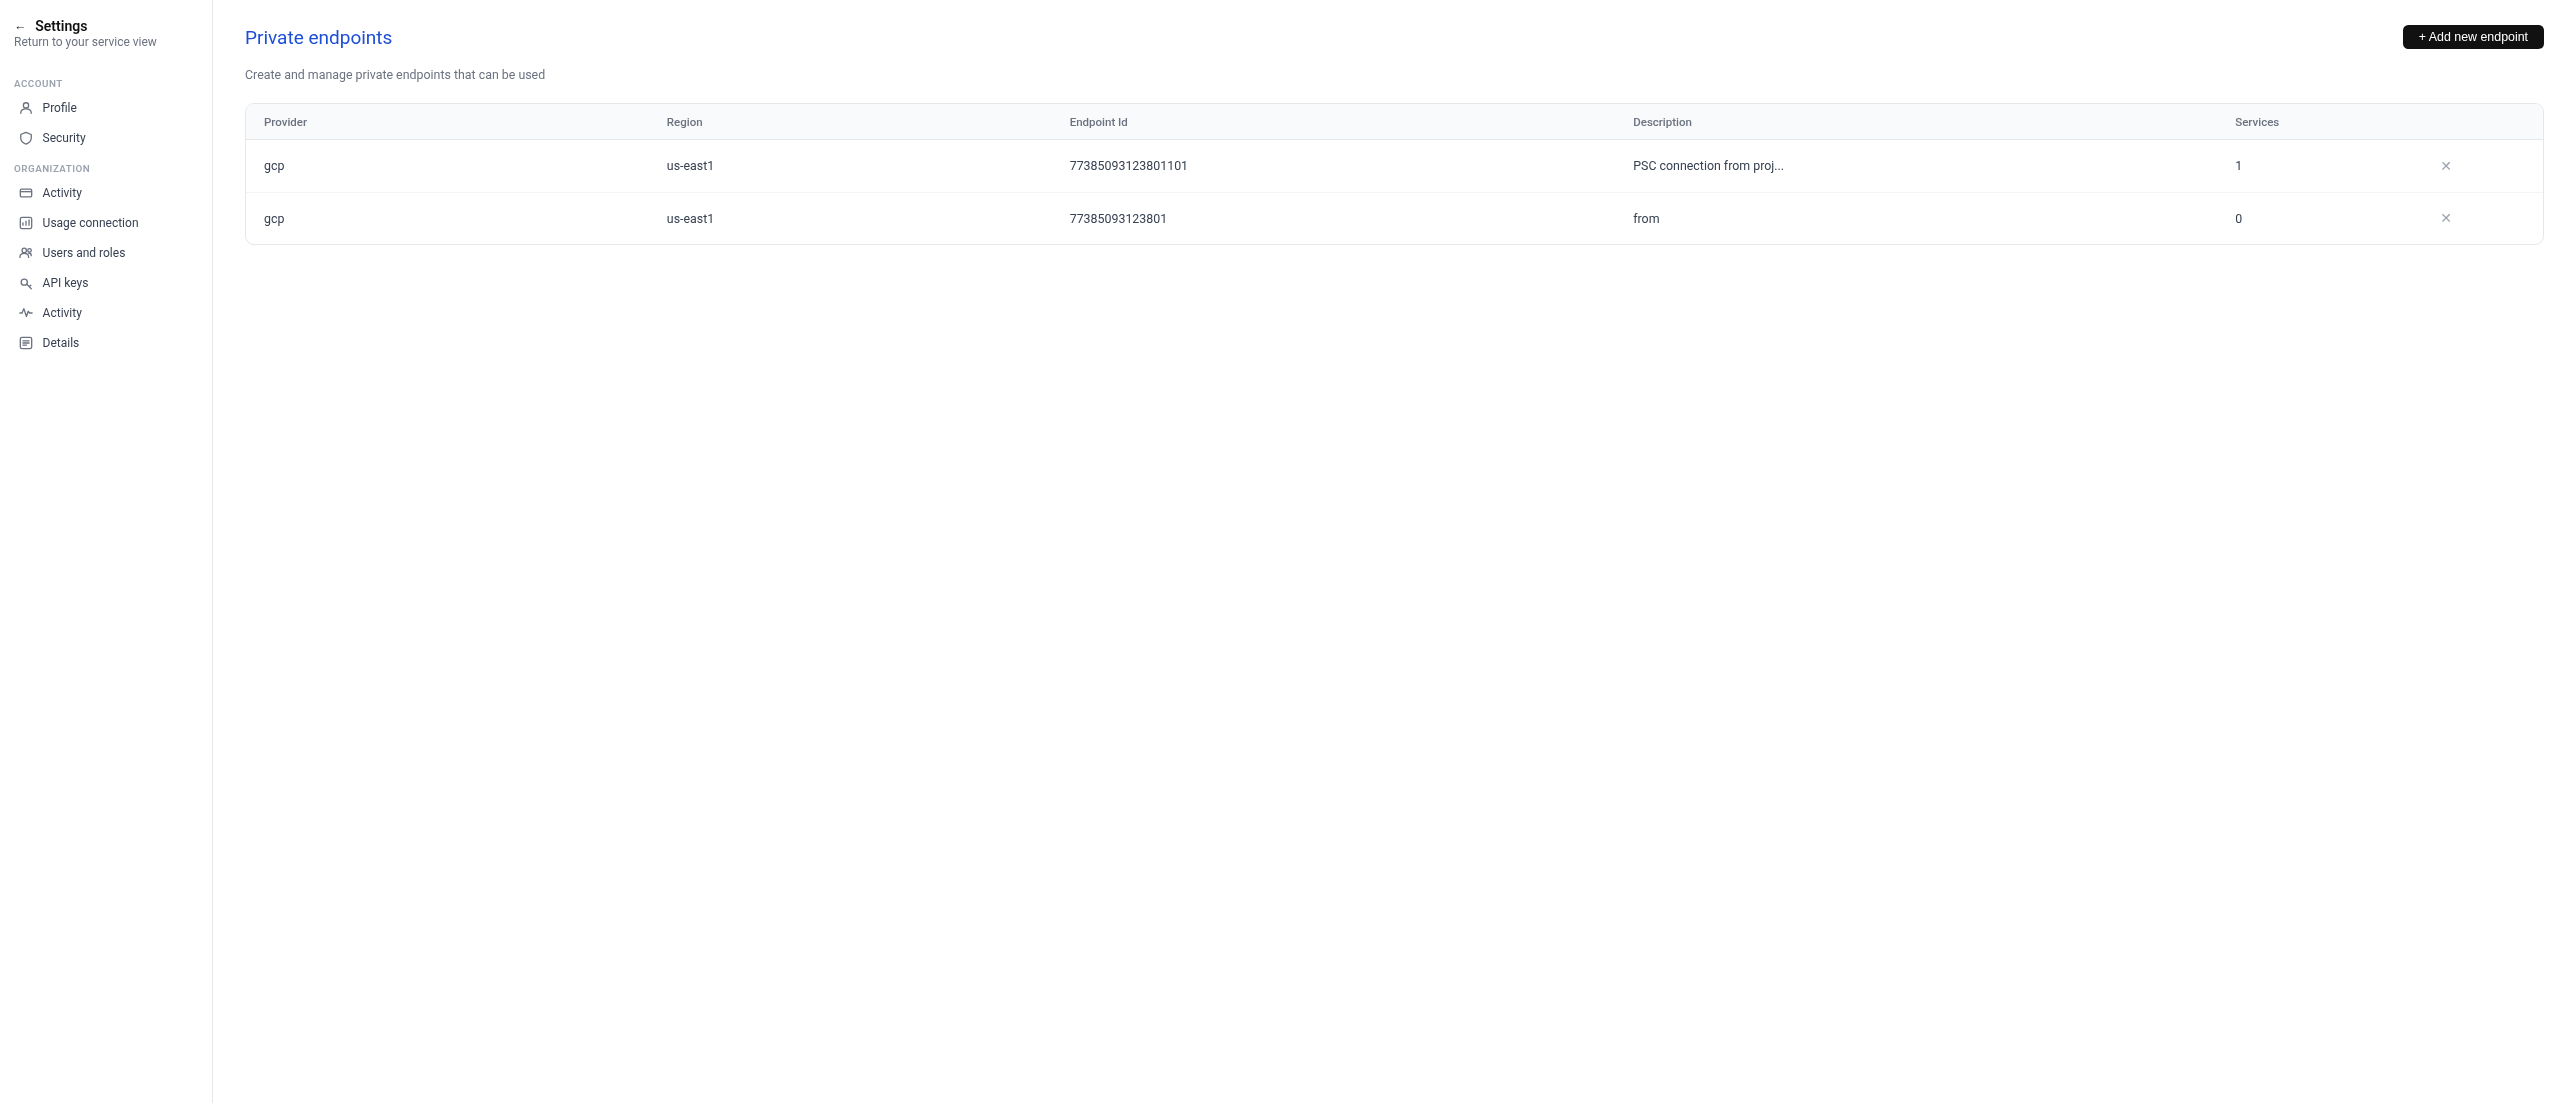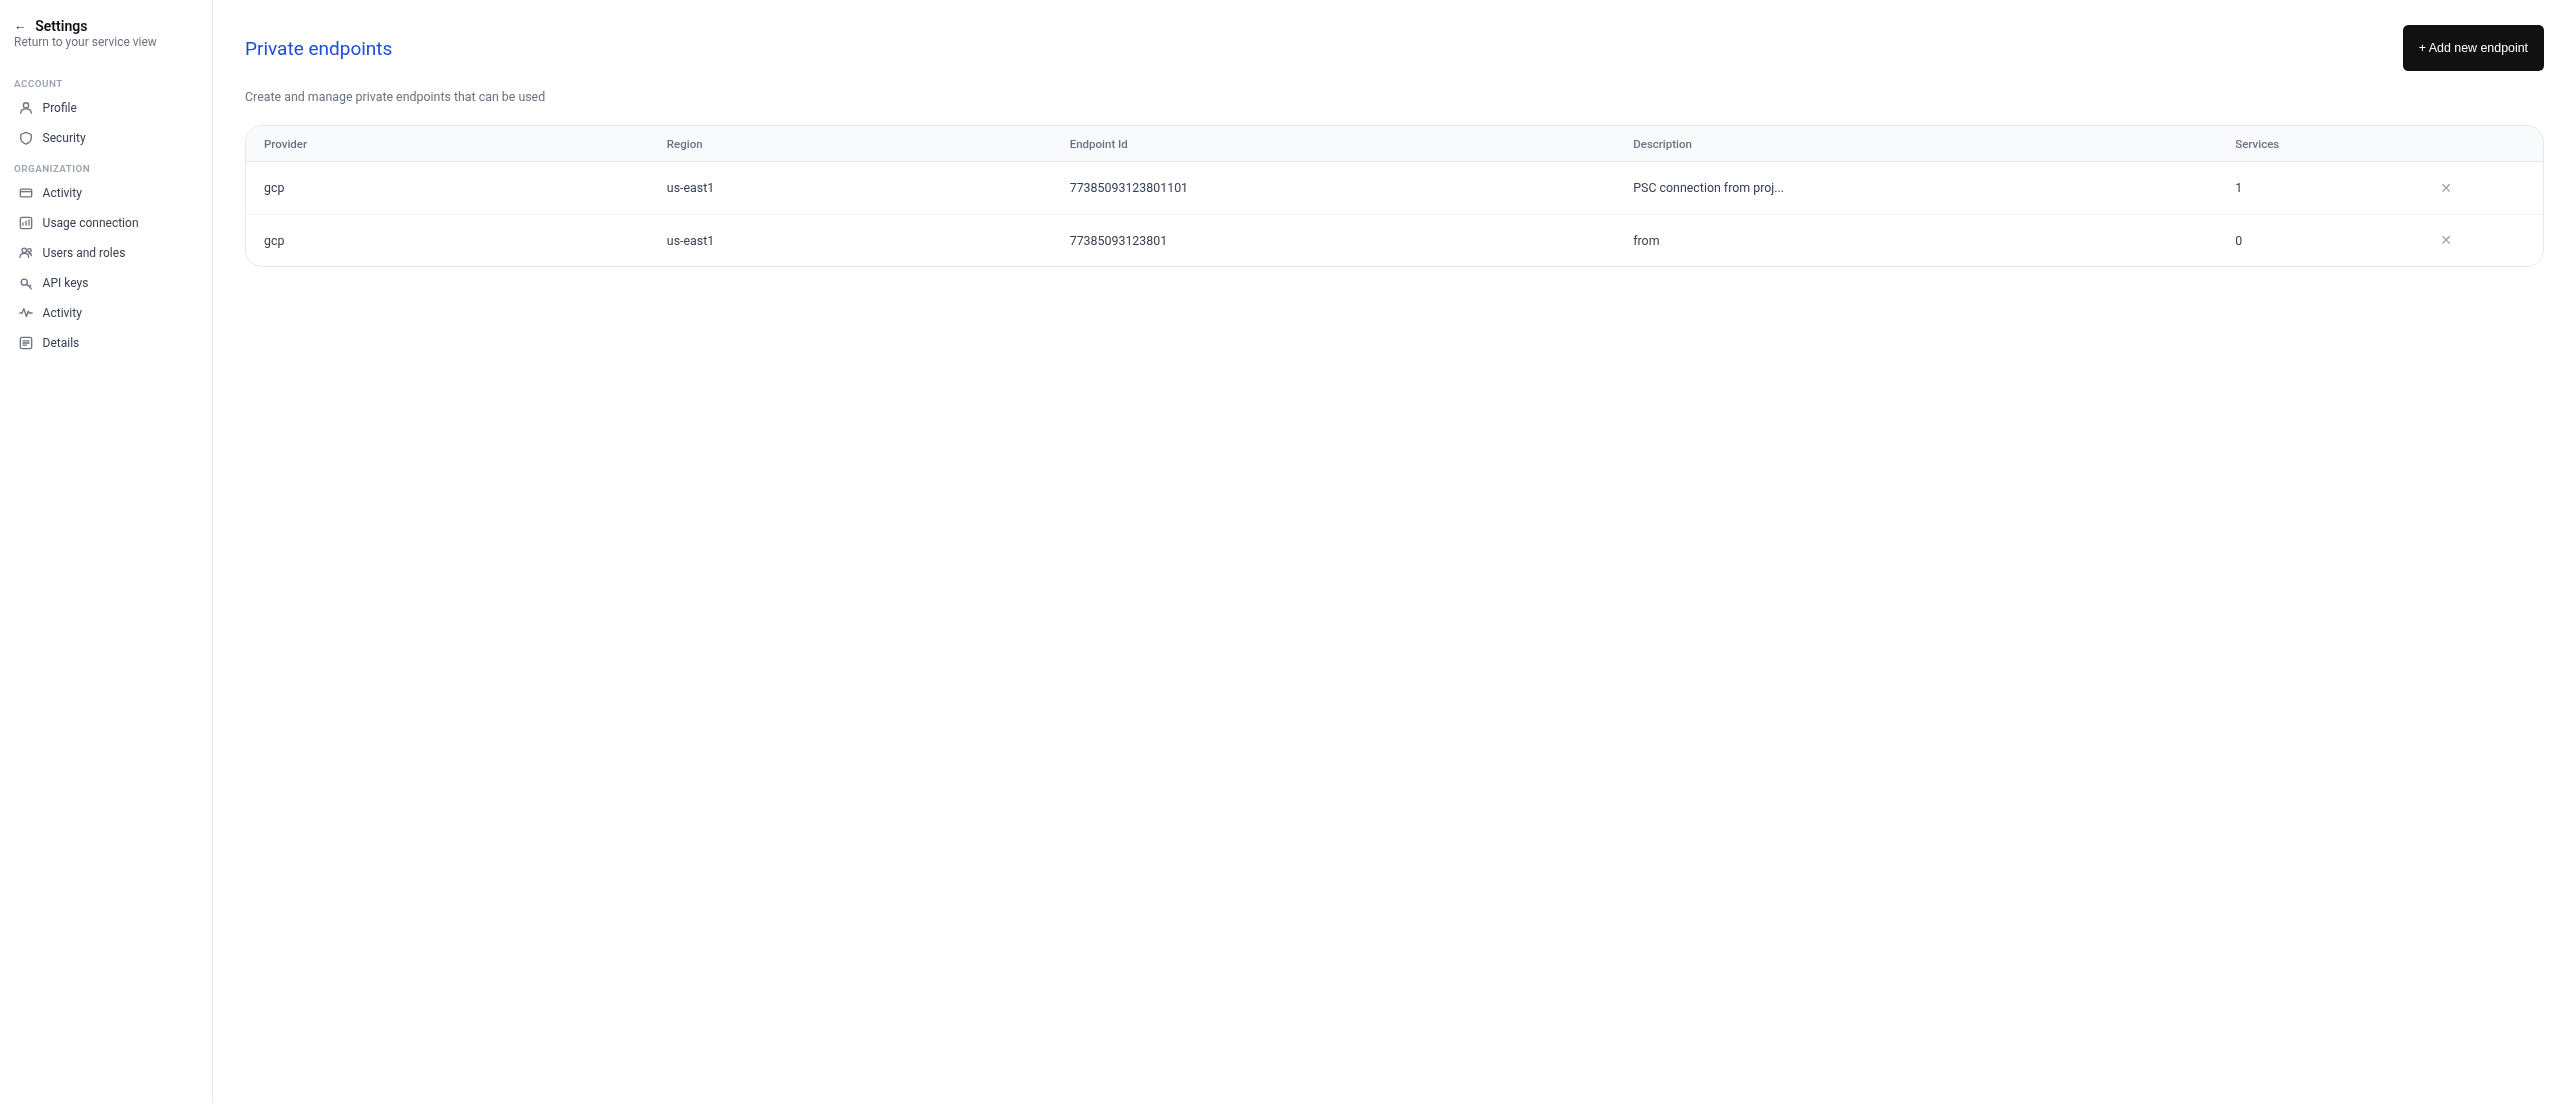--- a/index.html
+++ b/index.html
@@ -103,36 +103,36 @@
     }
 
     .add-button {
       display: flex;
       align-items: center;
       gap: 5.3px;
       background: #111;
       color: #fff;
       border: none;
       border-radius: 5.3px;
-      padding: 16px 16px;
+      padding: 5px 16px;
       font-size: 12.4px;
       font-weight: 500;
       cursor: pointer;
     }
 
     .page-description {
       font-size: 12.4px;
       color: #6b7280;
       margin-bottom: 21px;
     }
 
     
     .table-container {
       border: 0.9px solid #e5e7eb;
-      border-radius: 17px;
+      border-radius: 9px;
       overflow: hidden;
     }
 
     table {
       width: 100%;
       border-collapse: collapse;
     }
 
     thead {
       background: #f9fafb;

